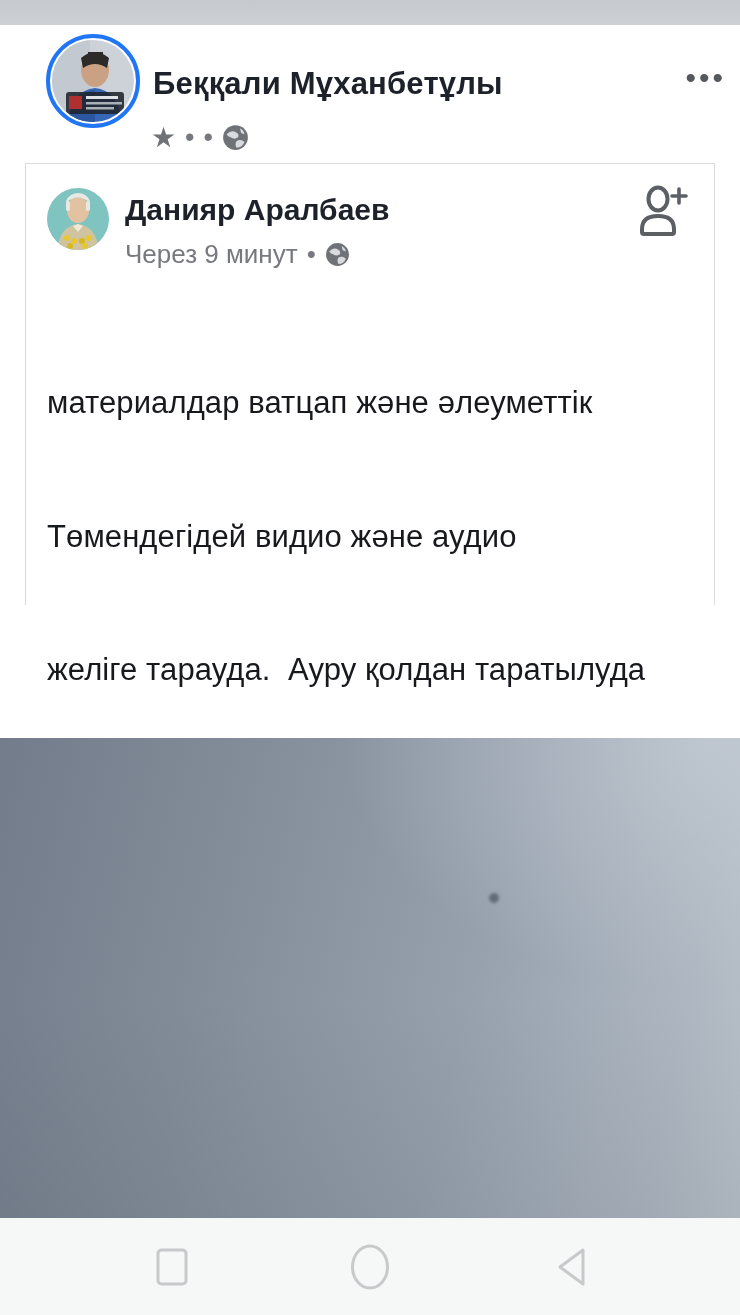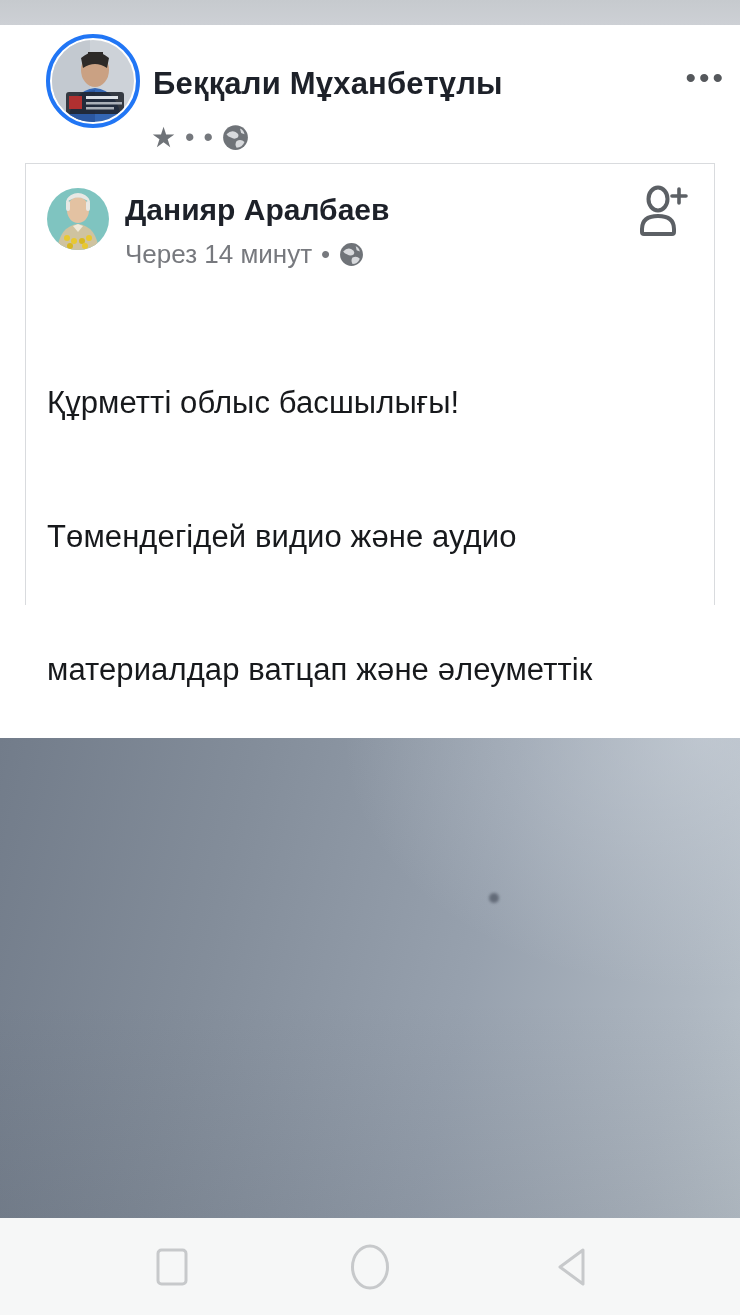--- a/index.html
+++ b/index.html
@@ -159,42 +159,41 @@
       <circle cx="35" cy="53" r="3" fill="#d8b820"></circle>
       <circle cx="42" cy="50" r="3" fill="#e8c830"></circle>
       <circle cx="23" cy="58" r="3" fill="#d8b820"></circle>
       <circle cx="38" cy="58" r="3" fill="#e8c830"></circle>
     </svg>
   </div>
 
   <div class="shared-author">Данияр Аралбаев</div>
 
   <div class="shared-meta">
-    <span>Через 14 минут</span>
+    <span>Через 9 минут</span>
     <span>•</span>
     <svg class="globe-svg" viewBox="0 0 24 24" style="width:25px;height:25px;">
       <circle cx="12" cy="12" r="11" fill="#6f7378"></circle>
       <path d="M4 9 Q8 5 12 7 Q16 9 14 12 Q11 14 8 12 Q5 11 4 9 Z" fill="#d8dadd"></path>
       <path d="M13 15 Q17 13 20 16 Q18 21 13 21 Q11 18 13 15 Z" fill="#d8dadd"></path>
       <path d="M16 4 Q19 5 20 9 L17 8 Z" fill="#d8dadd"></path>
     </svg>
   </div>
 
   <div class="add-friend">
     <svg viewBox="0 0 60 60">
       <ellipse cx="26" cy="15" rx="9.5" ry="11.5" fill="none" stroke="#5c6065" stroke-width="4"></ellipse>
       <path d="M10 48 L10 45 Q10 32 26 32 Q42 32 42 45 L42 48 Q42 50 40 50 L12 50 Q10 50 10 48 Z" fill="none" stroke="#5c6065" stroke-width="4" stroke-linejoin="round"></path>
       <path d="M47 5 L47 19 M40 12 L54 12" stroke="#5c6065" stroke-width="3.6" stroke-linecap="round"></path>
     </svg>
   </div>
 
   <div class="post-text">
-    <div>Құрметті облыс басшылығы!</div>
+    <div>материалдар ватцап және әлеуметтік</div>
     <div>Төмендегідей видио және аудио</div>
-    <div>материалдар ватцап және әлеуметтік</div>
     <div>желіге тарауда.  Ауру қолдан таратылуда</div>
     <div>деп, халық үрей құшағында. Осыған</div>
     <div>Сіздер не айтасыздар?  Верлолетпен</div>
     <div>шашып жүрген не? Әлде жалған ба?</div>
     
     
     
   </div>
 </div>
 

